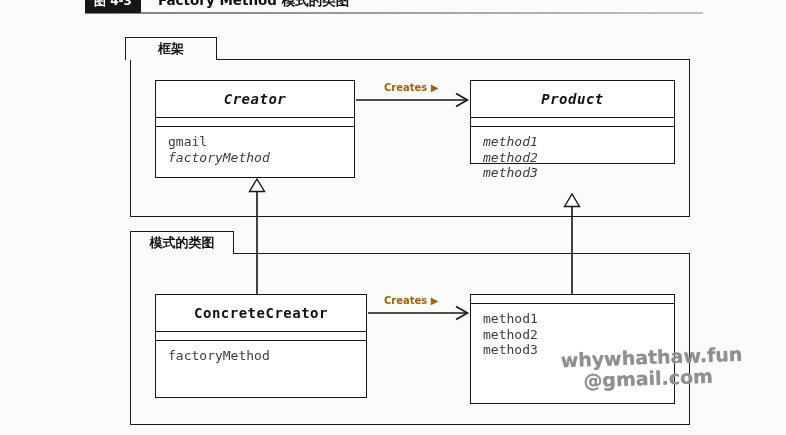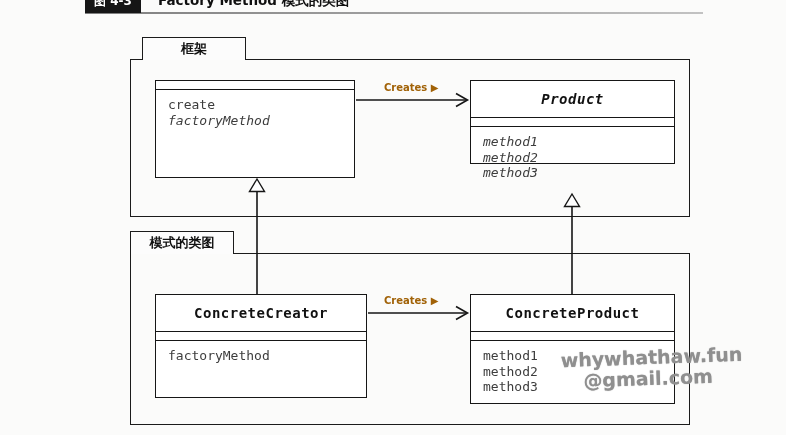--- a/index.html
+++ b/index.html
@@ -80,34 +80,35 @@
 <body>
 
 <div class="canvas">
 
   <div class="caption">
     <span class="fig-label">图 4-3</span>
     <span class="fig-title">Factory Method 模式的类图</span>
   </div>
   <div class="caption-rule"></div>
 
-  <div class="pkg-tab" style="left:142px; top:37px; width:104px; height:23px;">
+  <div class="pkg-tab" style="left:125px; top:37px; width:92px; height:23px;">
     <span>框架</span>
   </div>
   <div class="pkg-body" style="left:130px; top:59px; width:560px; height:158px;"></div>
 
   <div class="pkg-tab" style="left:130px; top:231px; width:104px; height:23px;">
     <span>模式的类图</span>
   </div>
   <div class="pkg-body" style="left:130px; top:253px; width:560px; height:172px;"></div>
 
   <div class="cls" style="left:155px; top:80px; width:200px; height:98px;">
+    <div class="cls-name abstract">Creator</div>
     <div class="cls-empty"></div>
     <div class="cls-methods">
-      <div class="m">create</div>
+      <div class="m">gmail</div>
       <div class="m italic">factoryMethod</div>
     </div>
   </div>
 
   <div class="cls" style="left:470px; top:80px; width:205px; height:84px;">
     <div class="cls-name abstract">Product</div>
     <div class="cls-empty"></div>
     <div class="cls-methods">
       <div class="m italic">method1</div>
       <div class="m italic">method2</div>
@@ -117,21 +118,20 @@
 
   <div class="cls" style="left:155px; top:294px; width:212px; height:104px;">
     <div class="cls-name">ConcreteCreator</div>
     <div class="cls-empty"></div>
     <div class="cls-methods">
       <div class="m">factoryMethod</div>
     </div>
   </div>
 
   <div class="cls" style="left:470px; top:294px; width:205px; height:110px;">
-    <div class="cls-name">ConcreteProduct</div>
     <div class="cls-empty"></div>
     <div class="cls-methods">
       <div class="m">method1</div>
       <div class="m">method2</div>
       <div class="m">method3</div>
     </div>
   </div>
 
   <svg class="overlay" width="786" height="435" viewBox="0 0 786 435">
 

